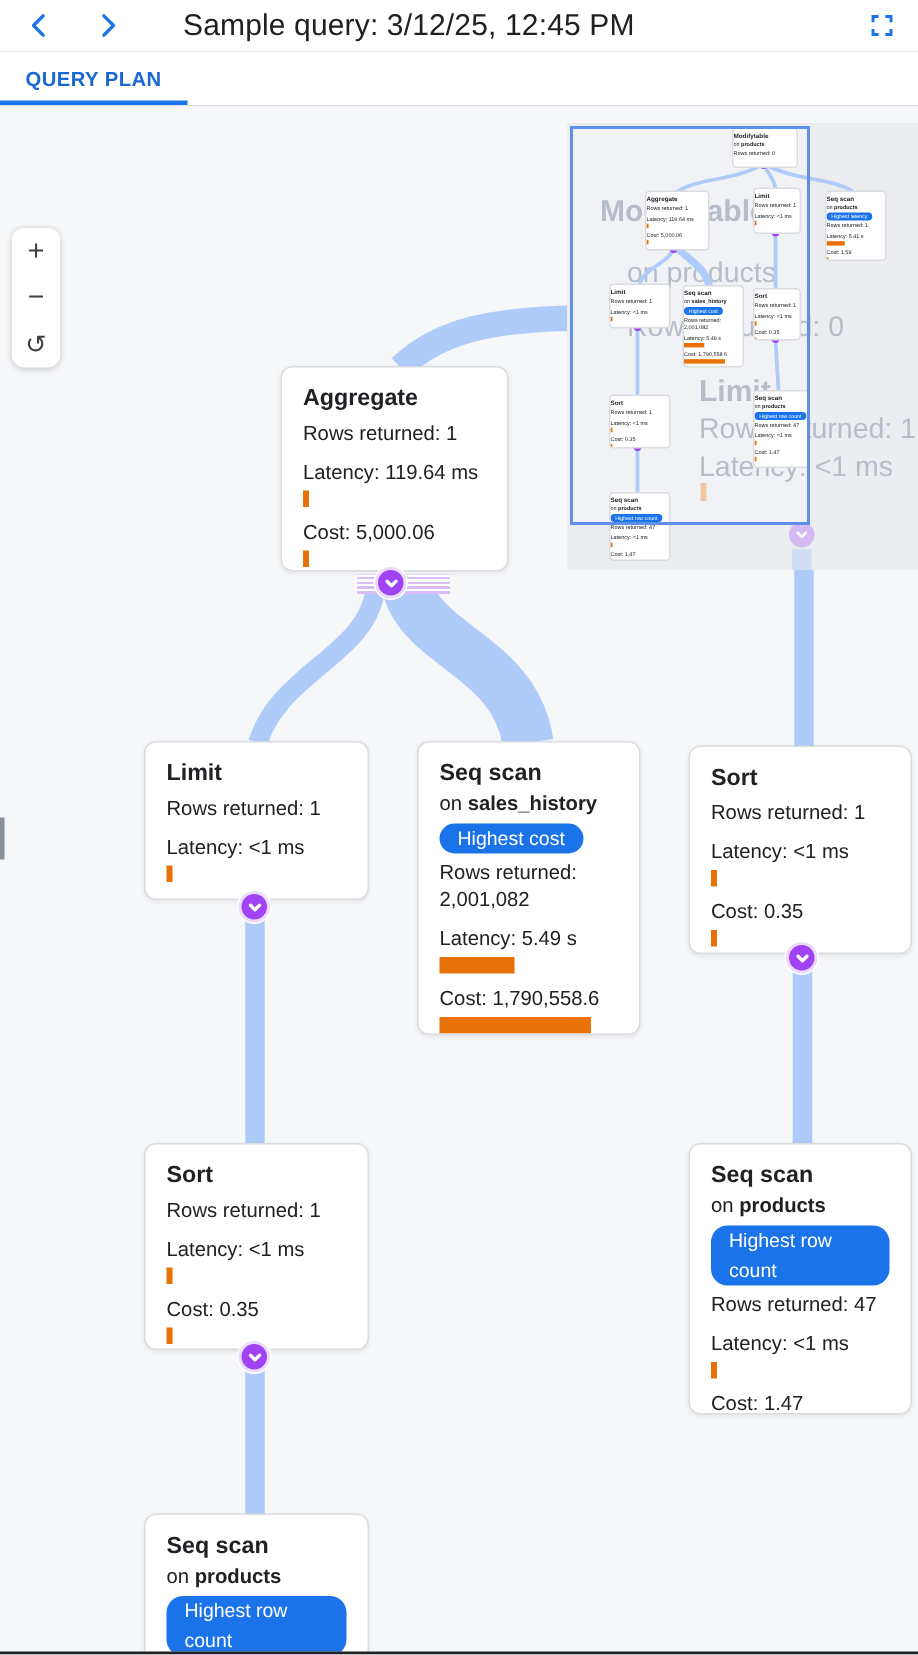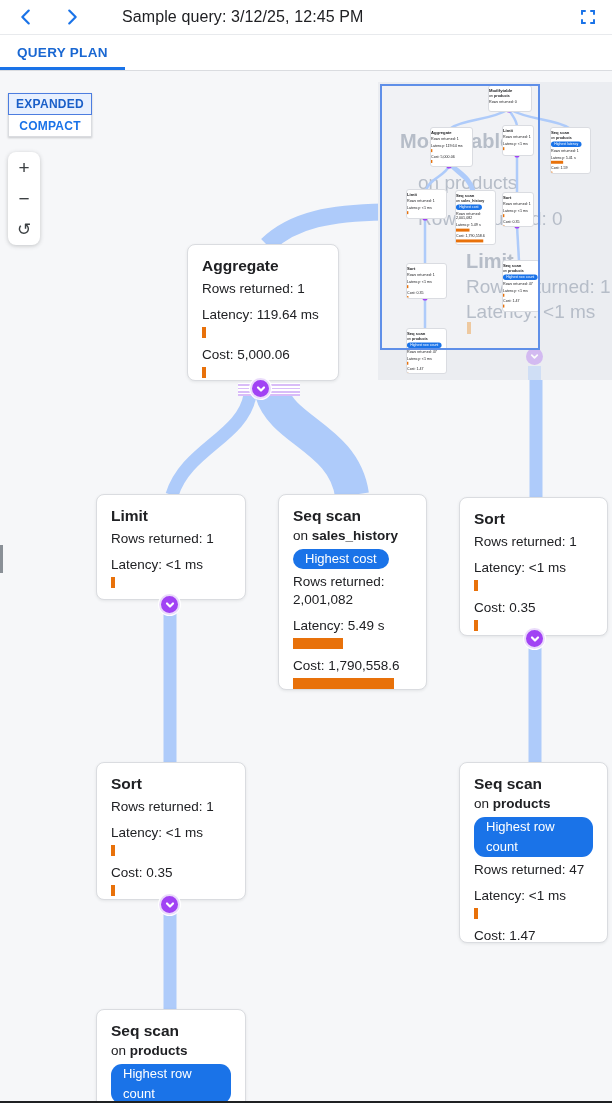--- a/index.html
+++ b/index.html
@@ -2,21 +2,21 @@
 <html><head>
 <meta charset="utf-8">
 <style>
   html,body{margin:0;padding:0;}
   body{width:612px;height:1103px;overflow:hidden;position:relative;background:#fff;
        font-family:"Liberation Sans","DejaVu Sans",sans-serif;color:#202124;}
   
   .header{position:absolute;left:0;top:0;width:612px;height:34px;background:#fff;
           border-bottom:1px solid #e8eaed;display:flex;align-items:center;}
   .nav-btn{width:28px;height:28px;display:flex;align-items:center;justify-content:center;cursor:pointer;}
-  .hdr-title{font-size:16px;color:#202124;margin-left:36px;letter-spacing:.1px;}
+  .hdr-title{font-size:20px;color:#202124;margin-left:36px;letter-spacing:.1px;}
   .fs-btn{margin-left:auto;margin-right:10px;width:28px;height:28px;display:flex;align-items:center;justify-content:center;cursor:pointer;}
   
   .tabbar{position:absolute;left:0;top:35px;width:612px;height:36px;background:#fff;
           border-bottom:1px solid #dadce0;display:flex;box-sizing:border-box;gap:16px;}
   .tab{height:100%;display:flex;align-items:center;padding:0 17px;font-size:13.5px;font-weight:700;
        letter-spacing:.3px;color:#5f6368;box-sizing:border-box;cursor:pointer;}
   .tab.active{color:#1967d2;border-bottom:3px solid #1a73e8;padding-top:3px;}
   .tab.t2{margin-left:36px;}
   
   .canvas{position:absolute;left:0;top:71px;width:612px;height:1030px;background:#f6f7f9;overflow:hidden;}
@@ -98,24 +98,20 @@
       <path d="M 384 141 C 332 142 294 148 267 174" stroke="#aecbfa" stroke-width="17" fill="none"></path>
       <path d="M 250 324 C 243 366 186 378 172 424" stroke="#aecbfa" stroke-width="13" fill="none"></path>
       <path d="M 272 322 C 283 360 344 368 352 424" stroke="#aecbfa" stroke-width="34" fill="none"></path>
       <path d="M 536 309 L 536 428" stroke="#aecbfa" stroke-width="13" fill="none"></path>
       <path d="M 170 538 L 170 694" stroke="#aecbfa" stroke-width="13" fill="none"></path>
       <path d="M 170 838 L 170 940" stroke="#aecbfa" stroke-width="13" fill="none"></path>
       <path d="M 535 572 L 535 694" stroke="#aecbfa" stroke-width="13" fill="none"></path>
     </svg>
   <div class="stripes"></div>
 
-  <div class="seg">
-    <div class="seg-btn on">EXPANDED</div>
-    <div class="seg-btn off">COMPACT</div>
-  </div>
 
   <div class="zoomcard">
     <div class="zbtn">
         <span>+</span>
       </div>
     <div class="zbtn">
         <span>−</span>
       </div>
     <div class="zbtn reset">
         <span>↺</span>

